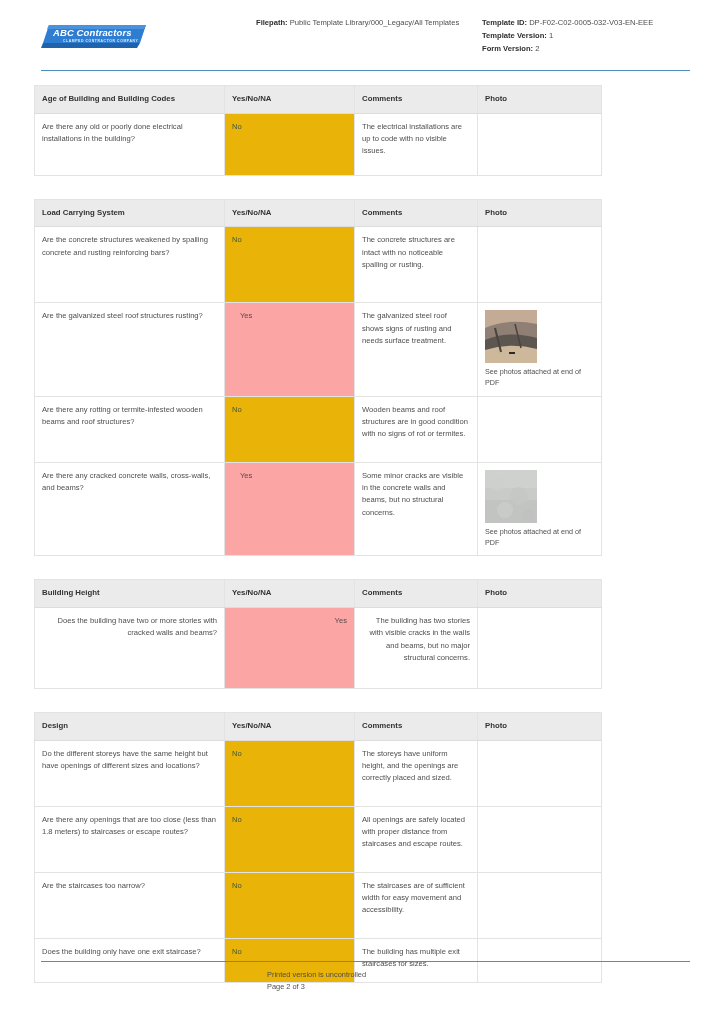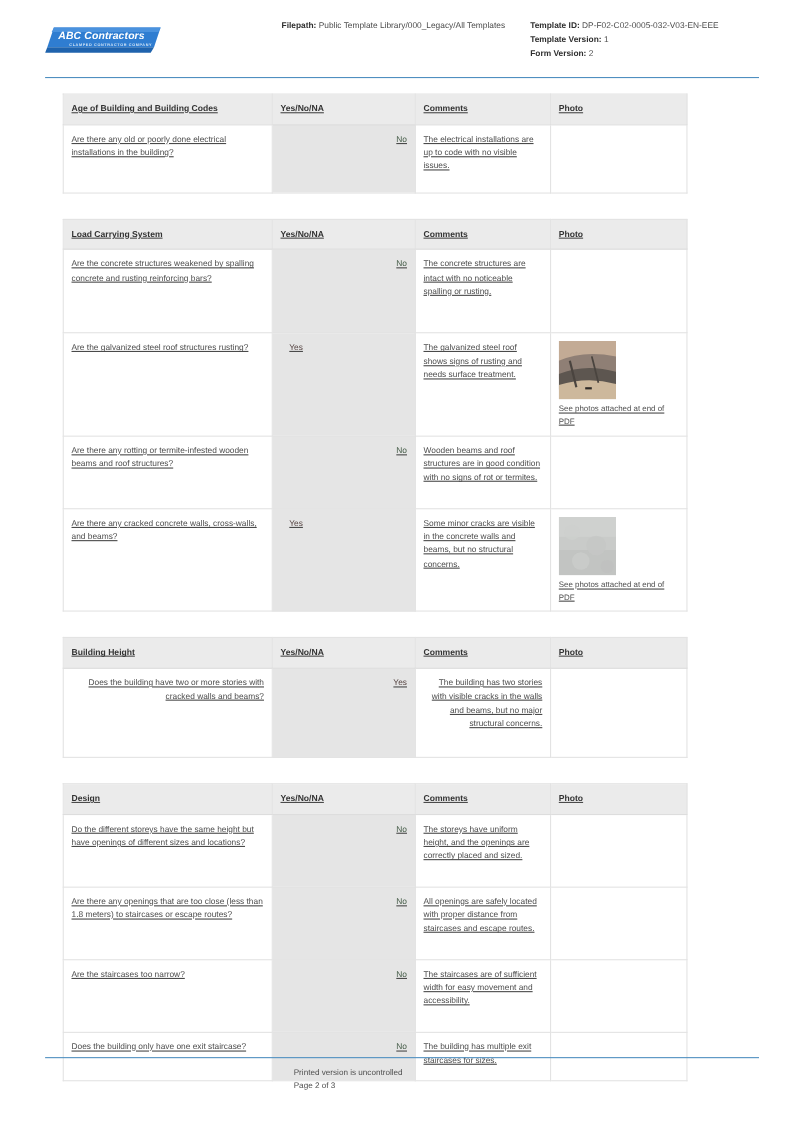--- a/index.html
+++ b/index.html
@@ -91,24 +91,23 @@
     left: 41px;
     top: 70px;
     width: 649px;
     height: 1.4px;
     background: #4f8fc0;
   }
 
   
   .tables {
     position: absolute;
-    left: 57px;
+    left: 34px;
     top: 85px;
     width: 567px;
-    text-decoration: underline;
   }
 
   table.check {
     width: 567px;
     border-collapse: collapse;
     table-layout: fixed;
     margin-bottom: 23px;
     border: 1px solid #dcdcdc;
   }
   table.check th,
@@ -130,22 +129,22 @@
     padding-bottom: 7px;
     text-align: left;
     border-bottom: 1px solid #dddddd;
   }
   col.c-question { width: 190px; }
   col.c-answer   { width: 130px; }
   col.c-comment  { width: 123px; }
   col.c-photo    { width: 124px; }
 
   td.ans { font-size: 7.6px; }
-  td.ans.yes { background: #e5e5e5; color: #5b4a48; padding-left: 15px; }
-  td.ans.no  { background: #e5e5e5; color: #3f5742; text-align: right; }
+  td.ans.yes { background: #fca5a5; color: #5b4a48; padding-left: 15px; }
+  td.ans.no  { background: #eab308; color: #3f5742; }
 
   td.photo { padding: 7px 7px 6px 7px; }
   .thumb {
     width: 52px;
     height: 53px;
     display: block;
     margin-bottom: 4px;
     border: 0;
   }
   .thumb-caption {

